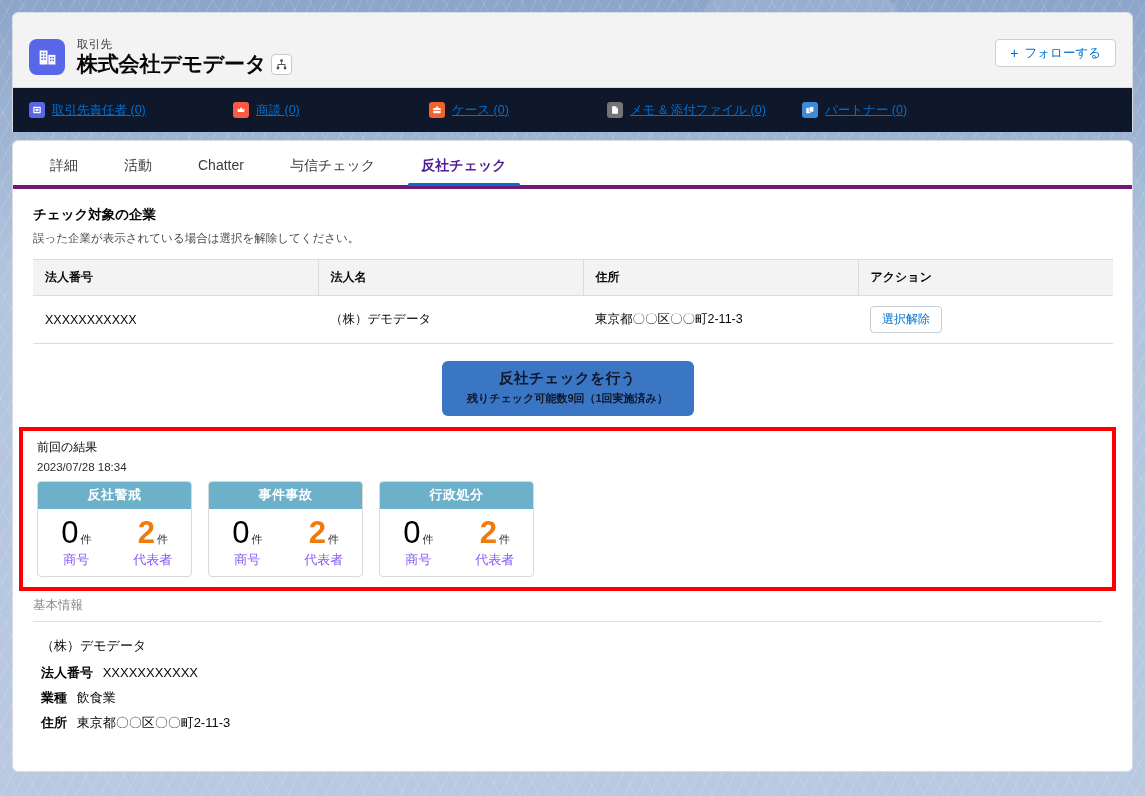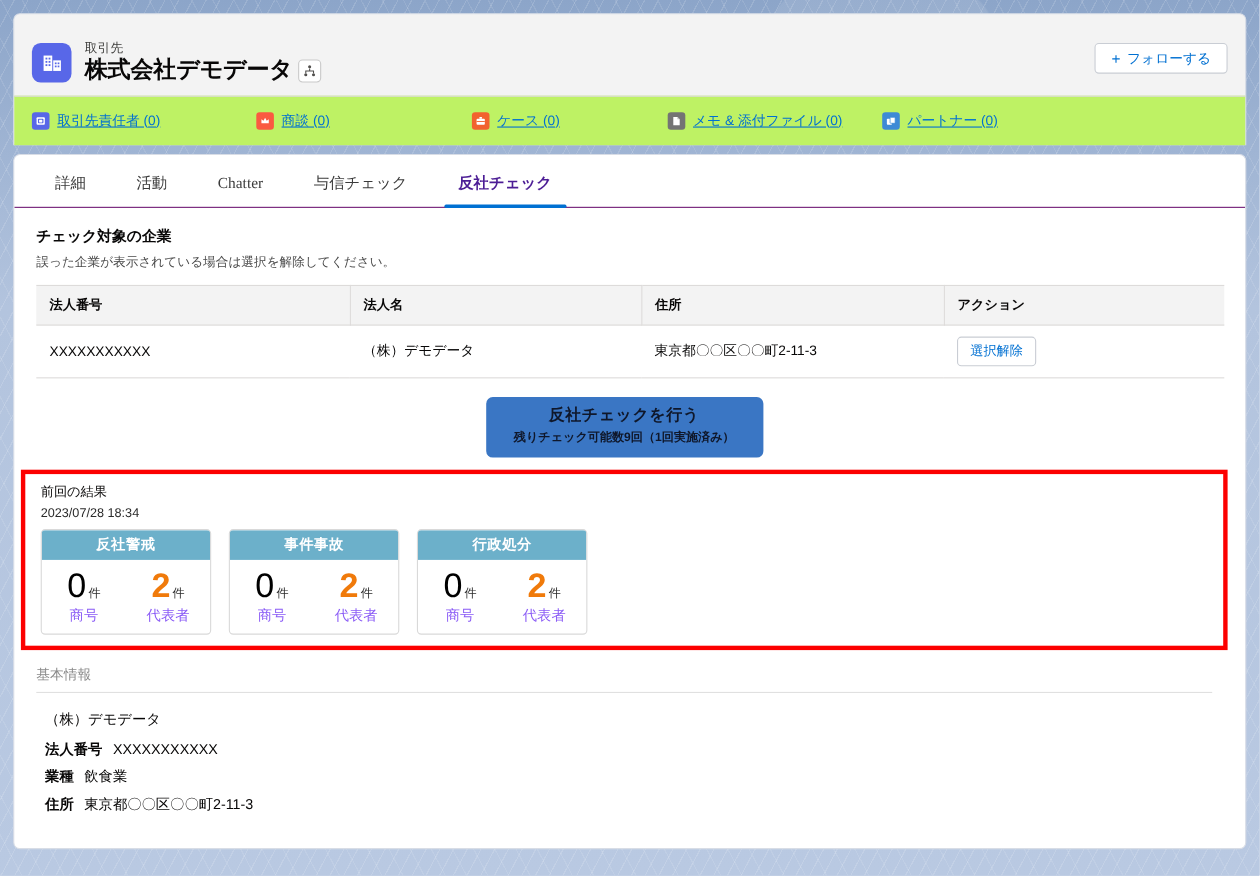--- a/index.html
+++ b/index.html
@@ -131,21 +131,21 @@
   }
   .caret { width: 0; height: 0; border-left: 5px solid transparent; border-right: 5px solid transparent; border-top: 6px solid #54698d; }
 
   
   .rh-related {
     border-top: 1px solid #dddbda;
     height: 45px;
     display: flex;
     align-items: center;
     padding: 0 16px;
-    background: #bef264;
+    background: #0f172a;
     border-radius: 0;
   }
   .rel-item {
     display: flex;
     align-items: center;
     gap: 7px;
     cursor: pointer;
   }
   .rel-link {
     font-size: 12.5px;
@@ -170,23 +170,22 @@
     height: 632px;
     overflow: hidden;
     position: relative;
   }
 
   .tabstrip {
     display: flex;
     align-items: flex-end;
     height: 48px;
     padding: 0 14px;
-    border-bottom: 1px solid #701a75;
+    border-bottom: 4px solid #701a75;
     gap: 0;
-    font-family: Liberation Serif, serif;
   }
   .tab {
     font-size: 14px;
     color: #3b3b3b;
     padding: 0 23px 11px 23px;
     cursor: pointer;
     position: relative;
     line-height: 18px;
     white-space: nowrap;
   }
@@ -358,21 +357,21 @@
   }
   .metric .mlabel {
     font-size: 13px;
     color: #8b5cf6;
     margin-top: 0px;
     line-height: 18px;
   }
 
   
   .basic {
-    margin-top: 14px;
+    margin-top: 6px;
   }
   .basic-head {
     font-size: 12.5px;
     color: #8a8a8a;
     padding-bottom: 7px;
     border-bottom: 1px solid #e0e0e0;
   }
   .basic-rows { padding: 11px 0 0 8px; }
   .brow {
     font-size: 13px;

